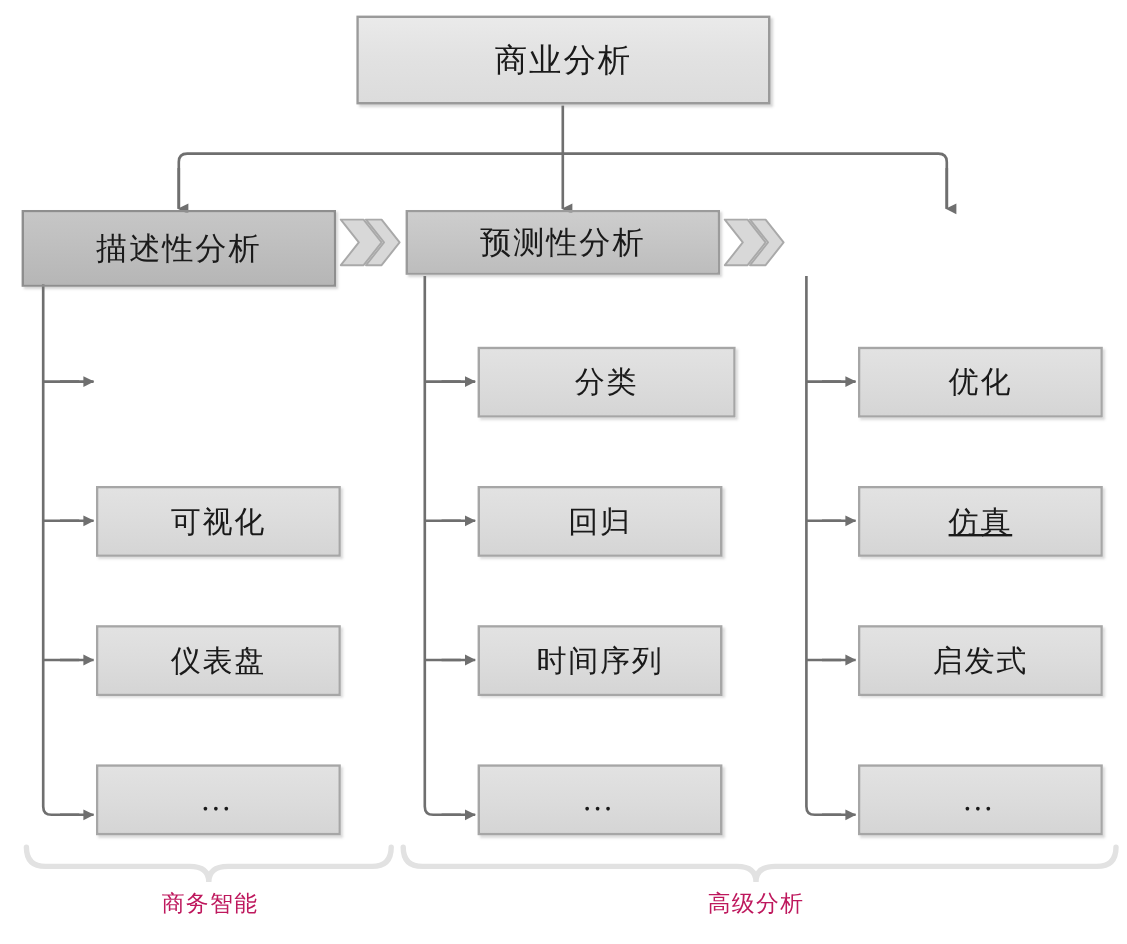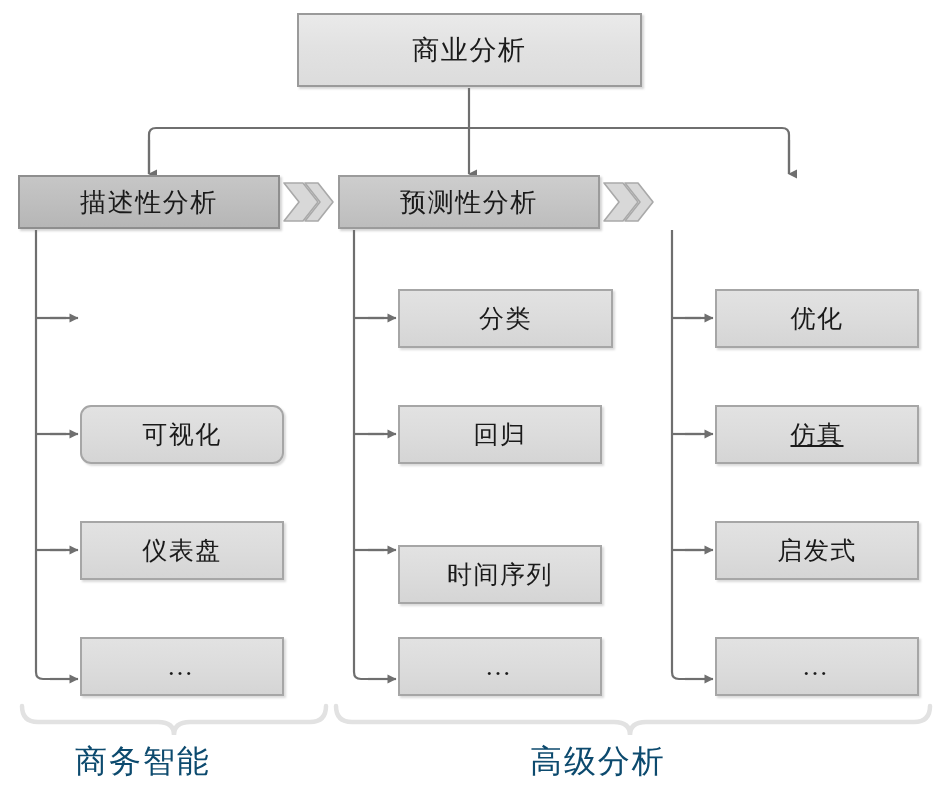--- a/index.html
+++ b/index.html
@@ -73,23 +73,23 @@
     height: 787px;
     pointer-events: none;
   }
   .wire-layer.below { z-index: 1; }
   .wire-layer.above { z-index: 3; }
   .node { z-index: 2; }
 
   
   .group-caption {
     position: absolute;
-    text-align: left;
-    font-size: 32px;
-    color: #0c4a6e;
+    text-align: center;
+    font-size: 19px;
+    color: #be185d;
     letter-spacing: 0.06em;
     user-select: none;
   }
 </style>
 </head>
 <body>
 
 <div id="diagram-root">
 
   <svg class="wire-layer below" viewBox="0 0 939 787">
@@ -147,57 +147,57 @@
       <path d="M685,434 L713,434" stroke="#6f6f6f" stroke-width="2.2" fill="none" marker-end="url(#arrowRight)"></path>
       <path d="M685,550 L713,550" stroke="#6f6f6f" stroke-width="2.2" fill="none" marker-end="url(#arrowRight)"></path>
       <path d="M685,679 L713,679" stroke="#6f6f6f" stroke-width="2.2" fill="none" marker-end="url(#arrowRight)"></path>
     </g>
   </svg>
 
   <div class="node node-root" style="left:297px; top:13px; width:345px; height:74px;">
     <span>商业分析</span>
   </div>
 
-  <div class="node node-tier tier-dark" style="left:18px; top:175px; width:262px; height:54px;">
+  <div class="node node-tier tier-dark" style="left:18px; top:175px; width:262px; height:64px;">
     <span>描述性分析</span>
   </div>
 
   <div class="node node-tier" style="left:338px; top:175px; width:262px; height:54px;">
     <span>预测性分析</span>
   </div>
 
 
   <svg class="wire-layer above" viewBox="0 0 939 787">
     <g>
       <path d="M284,183 L303,183 L318,202 L303,221 L284,221 L299,202 Z" fill="#d8d8d8" stroke="#a9a9a9" stroke-width="1.6" stroke-linejoin="round"></path>
       <path d="M305,183 L318,183 L333,202 L318,221 L305,221 L320,202 Z" fill="#d8d8d8" stroke="#a9a9a9" stroke-width="1.6" stroke-linejoin="round"></path>
     </g>
     <g>
       <path d="M604,183 L623,183 L638,202 L623,221 L604,221 L619,202 Z" fill="#d8d8d8" stroke="#a9a9a9" stroke-width="1.6" stroke-linejoin="round"></path>
       <path d="M625,183 L638,183 L653,202 L638,221 L625,221 L640,202 Z" fill="#d8d8d8" stroke="#a9a9a9" stroke-width="1.6" stroke-linejoin="round"></path>
     </g>
   </svg>
 
-  <div class="node node-leaf" style="left:80px; top:405px; width:204px; height:59px;border-radius:11px;">
+  <div class="node node-leaf" style="left:80px; top:405px; width:204px; height:59px;">
     <span>可视化</span>
   </div>
   <div class="node node-leaf" style="left:80px; top:521px; width:204px; height:59px;">
     <span>仪表盘</span>
   </div>
   <div class="node node-leaf leaf-ellipsis" style="left:80px; top:637px; width:204px; height:59px;">
     <span>…</span>
   </div>
 
   <div class="node node-leaf" style="left:398px; top:289px; width:215px; height:59px;">
     <span>分类</span>
   </div>
   <div class="node node-leaf" style="left:398px; top:405px; width:204px; height:59px;">
     <span>回归</span>
   </div>
-  <div class="node node-leaf" style="left:398px; top:521px; width:204px; height:59px;margin-top:24px;">
+  <div class="node node-leaf" style="left:398px; top:521px; width:204px; height:59px;">
     <span>时间序列</span>
   </div>
   <div class="node node-leaf leaf-ellipsis" style="left:398px; top:637px; width:204px; height:59px;">
     <span>…</span>
   </div>
 
   <div class="node node-leaf" style="left:715px; top:289px; width:204px; height:59px;">
     <span>优化</span>
   </div>
   <div class="node node-leaf" style="left:715px; top:405px; width:204px; height:59px;text-decoration:underline;">

